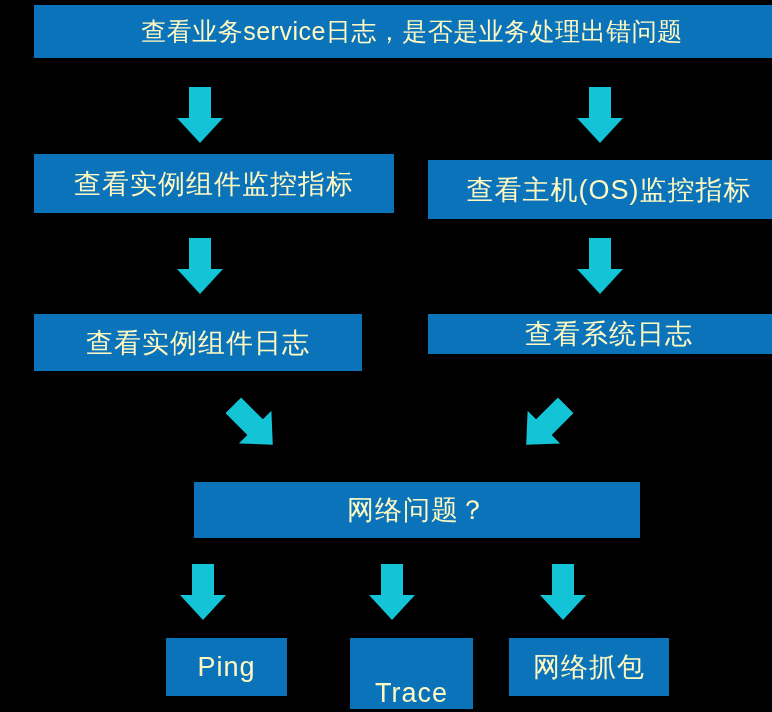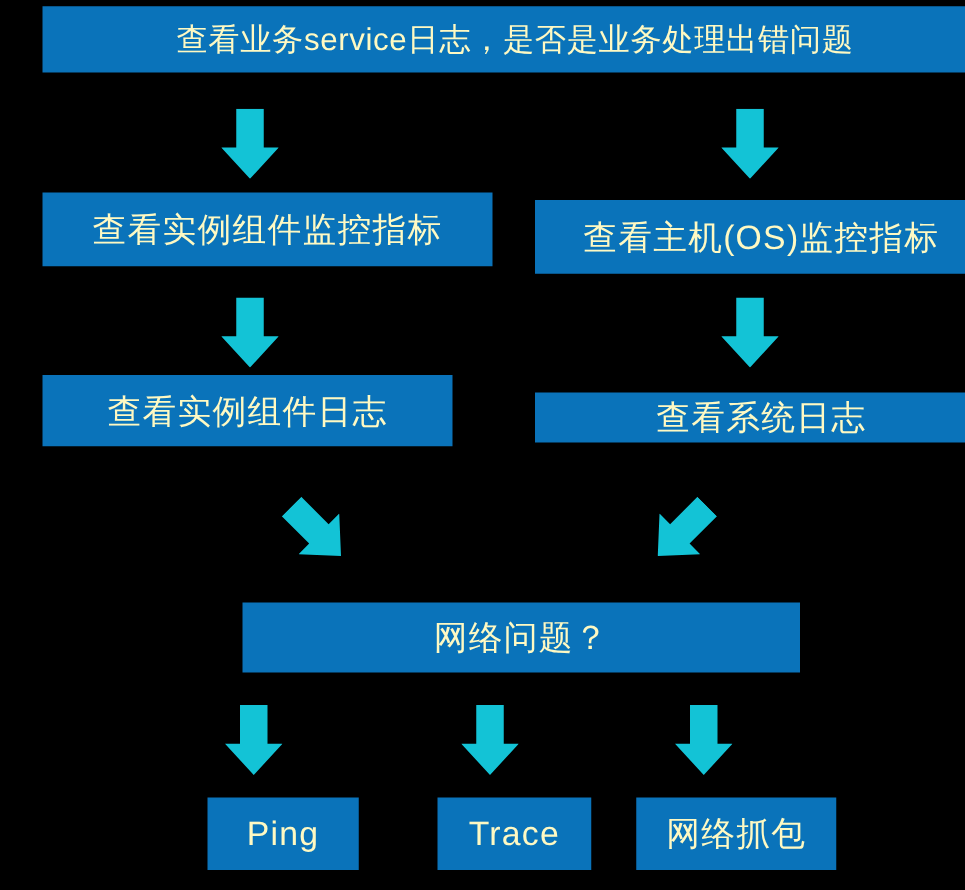--- a/index.html
+++ b/index.html
@@ -60,21 +60,21 @@
     <svg viewBox="0 0 46 56">
         <polygon points="12,0 34,0 34,31 46,31 23,56 0,31 12,31" fill="#13c3d6"></polygon>
       </svg>
   </div>
   <div class="arrow" style="left:577px; top:238px;">
     <svg viewBox="0 0 46 56">
         <polygon points="12,0 34,0 34,31 46,31 23,56 0,31 12,31" fill="#13c3d6"></polygon>
       </svg>
   </div>
 
-  <div class="node" style="left: 8px; top: 300px; width: 328px; height: 57px; background-color: rgb(10, 115, 186);">
+  <div class="node" style="left: 8px; top: 314px; width: 328px; height: 57px; background-color: rgb(10, 115, 186);">
     <span>查看实例组件日志</span>
   </div>
   <div class="node" style="left: 402px; top: 314px; width: 362px; height: 40px; background-color: rgb(10, 115, 186);">
     <span>查看系统日志</span>
   </div>
 
   <div class="arrow diag-se" style="left:230px; top:397px;">
     <svg viewBox="0 0 46 56">
         <polygon points="12,0 34,0 34,31 46,31 23,56 0,31 12,31" fill="#13c3d6"></polygon>
       </svg>
@@ -101,20 +101,20 @@
   </div>
   <div class="arrow" style="left:540px; top:564px;">
     <svg viewBox="0 0 46 56">
         <polygon points="12,0 34,0 34,31 46,31 23,56 0,31 12,31" fill="#13c3d6"></polygon>
       </svg>
   </div>
 
   <div class="node" style="left: 140px; top: 638px; width: 121px; height: 58px; background-color: rgb(10, 115, 186);">
     <span>Ping</span>
   </div>
-  <div class="node" style="left: 324px; top: 638px; width: 123px; height: 58px; background-color: rgb(10, 115, 186);">
+  <div class="node" style="left: 324px; top: 638px; width: 123px; height: 71px; background-color: rgb(10, 115, 186); align-items: flex-end;">
     <span>Trace</span>
   </div>
   <div class="node" style="left: 483px; top: 638px; width: 160px; height: 58px; background-color: rgb(10, 115, 186);">
     <span>网络抓包</span>
   </div>
 
 </div>
 
 </body></html>

